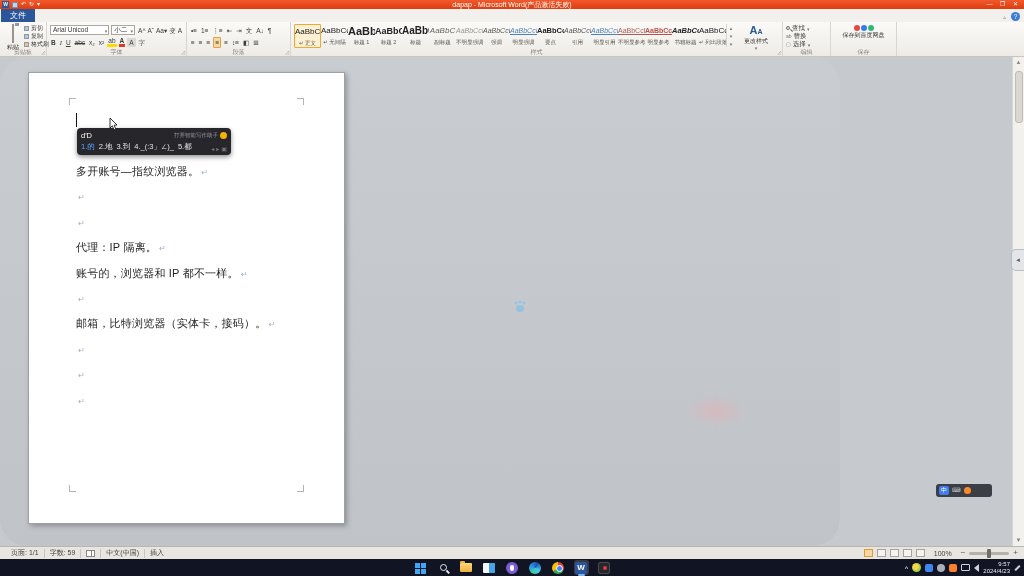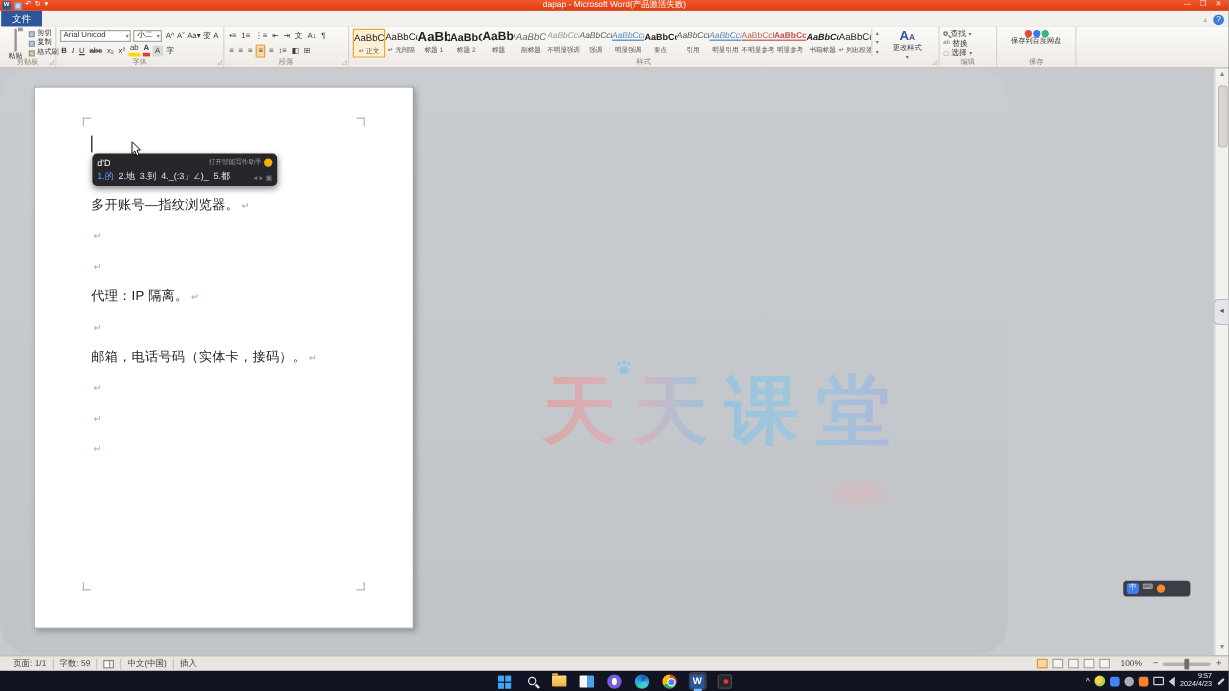--- a/index.html
+++ b/index.html
@@ -431,29 +431,29 @@
       <span class="crop tr"></span>
       <span class="crop bl"></span>
       <span class="crop br"></span>
       <div id="caret"></div>
       <div id="doc-lines">
 
       <div class="doc-line">多开账号—指纹浏览器。</div>
           <div class="doc-line"></div>
           <div class="doc-line"></div>
           <div class="doc-line">代理：IP 隔离。</div>
+          <div class="doc-line">账号的，浏览器和 IP 都不一样。</div>
           <div class="doc-line"></div>
-          <div class="doc-line">邮箱，电话号码（实体卡，接码）。</div>
+          <div class="doc-line">邮箱，比特浏览器（实体卡，接码）。</div>
           <div class="doc-line"></div>
           <div class="doc-line"></div>
           <div class="doc-line"></div>
         </div>
     </div>
 
-    <div id="wm-title">天天课堂</div>
     <svg id="paw" width="16" height="14" viewBox="0 0 16 14">
       <circle cx="4" cy="3" r="1.6" fill="#6cc0ee"></circle>
         <circle cx="8" cy="1.8" r="1.6" fill="#6cc0ee"></circle>
       <circle cx="12" cy="3" r="1.6" fill="#6cc0ee"></circle>
         <ellipse cx="8" cy="8.5" rx="4" ry="3.4" fill="#6cc0ee"></ellipse>
     </svg>
     <div id="pink-blob"></div>
   </div>
 
   <div id="ime">

